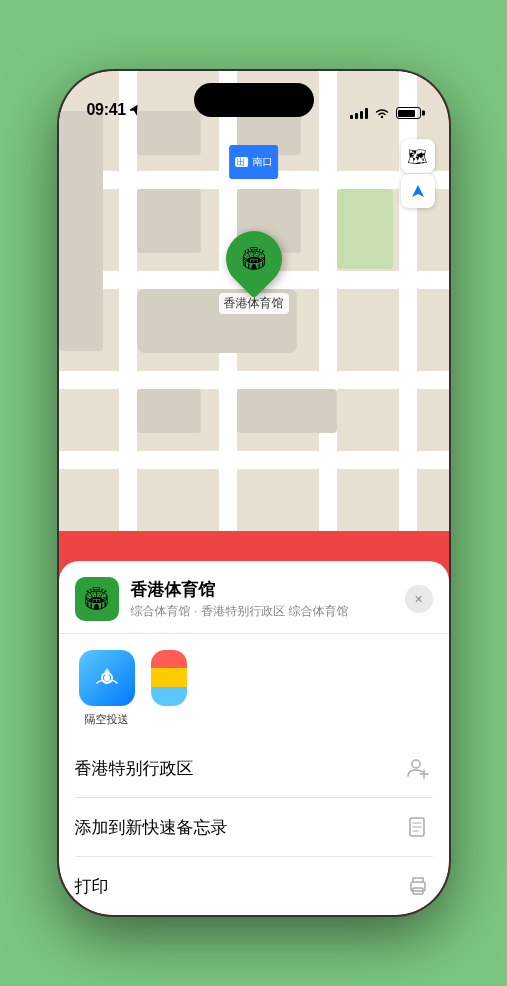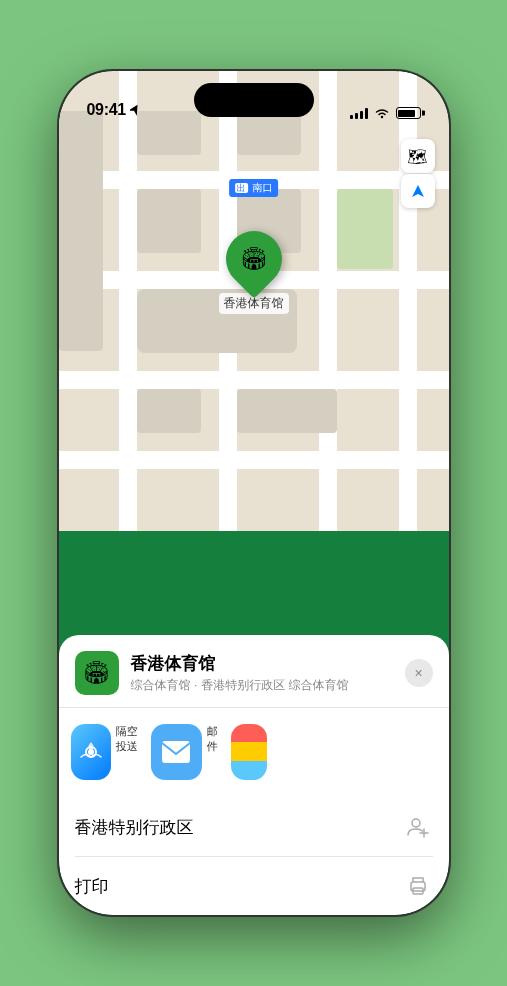--- a/index.html
+++ b/index.html
@@ -17,21 +17,21 @@
       height: 844px;
       background: #000;
       border-radius: 54px;
       position: relative;
       box-shadow: 0 0 0 2px #333, 0 20px 60px rgba(0,0,0,0.5);
       overflow: hidden;
     }
     .phone-screen {
       position: absolute;
       top: 0; left: 0; right: 0; bottom: 0;
-      background: #15803d;
+      background: #ef4444;
       border-radius: 20px;
       overflow: hidden;
     }
     
     .dynamic-island {
       position: absolute;
       top: 12px;
       left: 50%;
       transform: translateX(-50%);
       width: 120px;
@@ -168,27 +168,27 @@
       font-weight: 500;
       color: #333;
       white-space: nowrap;
       background: rgba(255,255,255,0.85);
       padding: 2px 5px;
       border-radius: 4px;
     }
     
     .map-label {
       position: absolute;
-      top: 108px;
+      top: 74px;
       left: 50%;
       transform: translateX(-50%);
       background: #2979ff;
       color: #fff;
       font-size: 10px;
-      padding: 2px 6px;
+      padding: 10px 6px;
       border-radius: 3px;
       white-space: nowrap;
       font-weight: 500;
     }
     
     .map-controls {
       position: absolute;
       top: 68px;
       right: 14px;
       display: flex;
@@ -263,22 +263,22 @@
     }
     
     .share-row {
       display: flex;
       padding: 16px 12px 12px;
       gap: 8px;
       overflow: hidden;
     }
     .share-item {
       display: flex;
-      flex-direction: row;
-      align-items: flex-start;
+      flex-direction: column;
+      align-items: center;
       width: 72px;
       flex-shrink: 0;
     }
     .share-icon {
       width: 56px;
       height: 56px;
       border-radius: 14px;
       display: flex;
       align-items: center;
       justify-content: center;
@@ -433,29 +433,20 @@
               <circle cx="15" cy="15" r="5" fill="none" stroke="white" stroke-width="2"></circle>
               <path d="M15 5 Q20 10 15 15 Q10 10 15 5Z" fill="white" opacity="0.8"></path>
               <path d="M5 20 Q10 15 15 20 Q20 15 25 20" fill="none" stroke="white" stroke-width="1.5" stroke-linecap="round"></path>
               <circle cx="15" cy="15" r="3" fill="white"></circle>
             </svg>
           </div>
           <span class="share-label">隔空投送</span>
         </div>
 
 
-        <div class="share-item">
-          <div class="share-icon mail-bg">
-            <svg width="32" height="26" viewBox="0 0 32 26">
-              <rect x="2" y="2" width="28" height="22" rx="3" fill="white"></rect>
-              <path d="M2 4 L16 15 L30 4" fill="none" stroke="#4facf7" stroke-width="2"></path>
-            </svg>
-          </div>
-          <span class="share-label">邮件</span>
-        </div>
 
 
         <div class="share-item" style="width:36px;overflow:hidden;">
           <div class="share-icon more-bg" style="width:36px;height:56px;border-radius:14px;overflow:hidden;flex-direction:column;padding:0;">
             <div style="flex:1;background:#ff5e57;"></div>
             <div style="flex:1;background:#ffcc00;"></div>
             <div style="flex:1;background:#5ac8fa;"></div>
           </div>
         </div>
       </div>
@@ -469,20 +460,31 @@
           <div class="action-icon-wrap">
             <svg width="22" height="22" viewBox="0 0 22 22">
               <circle cx="9" cy="7" r="4" fill="none" stroke="#aaa" stroke-width="1.5"></circle>
               <path d="M1 19 Q1 13 9 13 Q13 13 15.5 15" fill="none" stroke="#aaa" stroke-width="1.5" stroke-linecap="round"></path>
               <line x1="17" y1="13" x2="17" y2="21" stroke="#aaa" stroke-width="1.5" stroke-linecap="round"></line>
               <line x1="13" y1="17" x2="21" y2="17" stroke="#aaa" stroke-width="1.5" stroke-linecap="round"></line>
             </svg>
           </div>
         </div>
 
+        <div class="action-item">
+          <span class="action-text">添加到新快速备忘录</span>
+          <div class="action-icon-wrap">
+            <svg width="22" height="22" viewBox="0 0 22 22">
+              <rect x="3" y="2" width="14" height="18" rx="2" fill="none" stroke="#aaa" stroke-width="1.5"></rect>
+              <line x1="6" y1="7" x2="14" y2="7" stroke="#aaa" stroke-width="1.2" stroke-linecap="round"></line>
+              <line x1="6" y1="11" x2="14" y2="11" stroke="#aaa" stroke-width="1.2" stroke-linecap="round"></line>
+              <line x1="6" y1="15" x2="11" y2="15" stroke="#aaa" stroke-width="1.2" stroke-linecap="round"></line>
+            </svg>
+          </div>
+        </div>
 
         <div class="action-item" style="border-bottom:none;">
           <span class="action-text">打印</span>
           <div class="action-icon-wrap">
             <svg width="22" height="22" viewBox="0 0 22 22">
               <rect x="4" y="7" width="14" height="9" rx="2" fill="none" stroke="#aaa" stroke-width="1.5"></rect>
               <rect x="6" y="13" width="10" height="6" rx="1" fill="none" stroke="#aaa" stroke-width="1.5"></rect>
               <path d="M6 7 L6 3 L16 3 L16 7" fill="none" stroke="#aaa" stroke-width="1.5"></path>
             </svg>
           </div>

